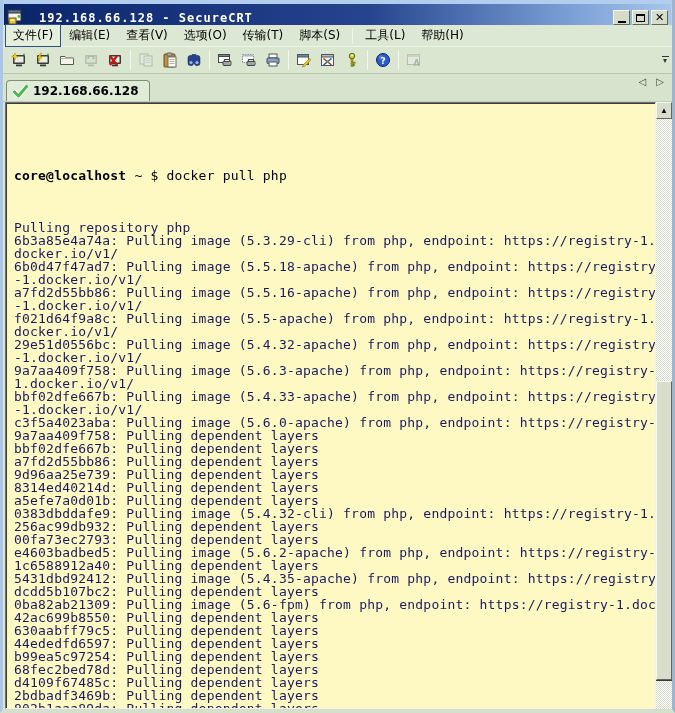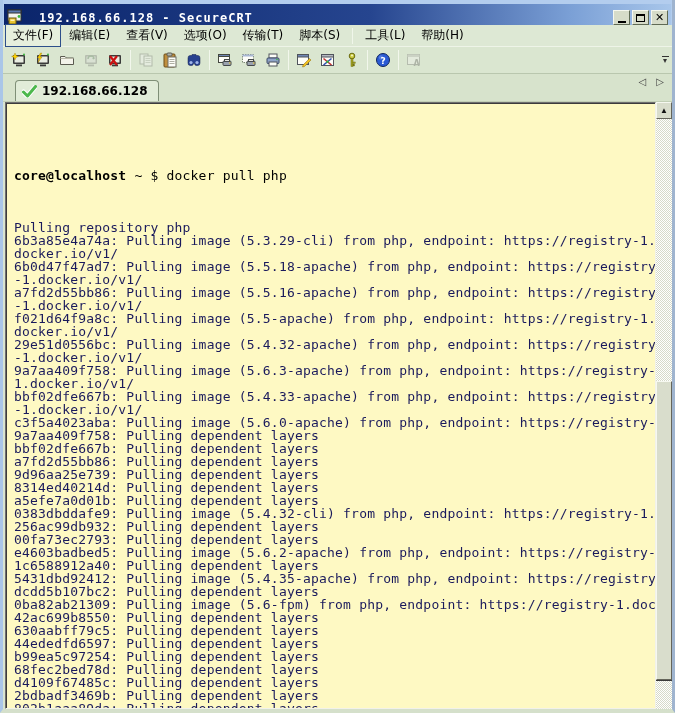--- a/index.html
+++ b/index.html
@@ -61,21 +61,21 @@
     display:flex; flex-direction:column; align-items:center; justify-content:center; gap:1px;
   }
   .overflow-btn .bar { width:7px; height:1px; background:#333; }
   .overflow-btn .chev { font-size:8px; line-height:6px; color:#333; }
 
   .tabbar {
     height:28px; background:#d7e3cc; display:flex; align-items:flex-end;
     padding:0 2px; position:relative; border-bottom:1px solid #c2cfb6;
   }
   .tab {
-    height:21px; margin-left:10px; padding:0 10px 0 6px;
+    height:21px; margin-left:1px; padding:0 10px 0 6px;
     background:#e1ecd8; border:1px solid #7f8f77; border-bottom:none;
     border-radius:4px 4px 0 0; display:flex; align-items:center; gap:5px;
   }
   .tab-label { font:bold 12px "DejaVu Sans","Liberation Sans",sans-serif; color:#000; }
   .tab-arrows { position:absolute; right:8px; top:3px; display:flex; gap:10px; }
   .tab-arrow { font-size:10px; color:#444; line-height:10px; }
 
   .term-row { flex:1; display:flex; min-height:0; padding:0 0 0 2px; }
   .terminal {
     flex:1; background:#fef9c3; position:relative; overflow:hidden;

